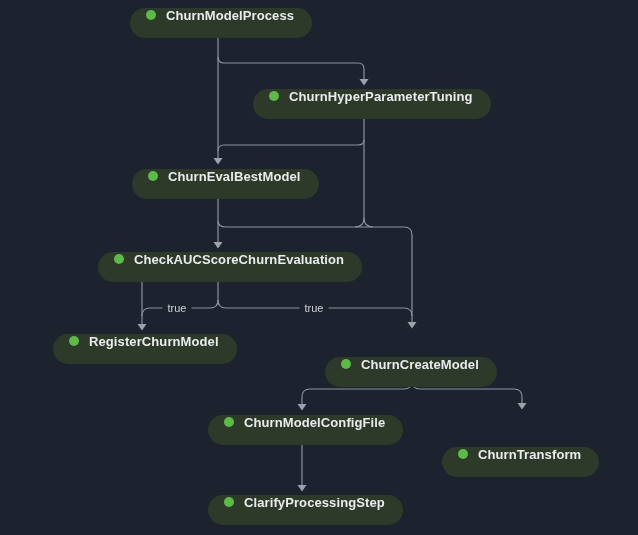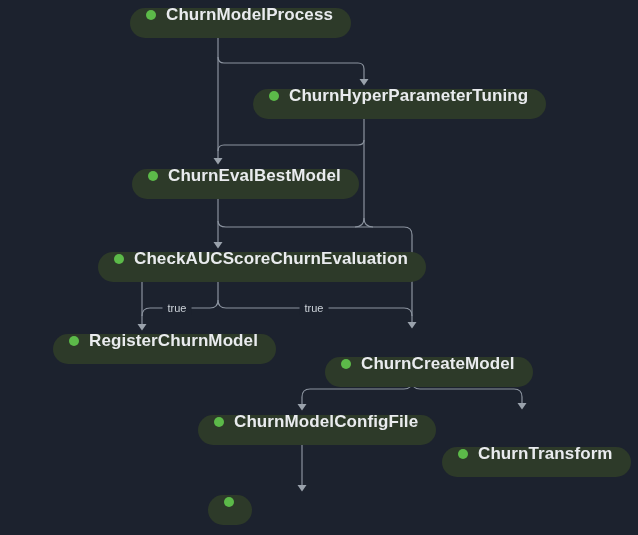--- a/index.html
+++ b/index.html
@@ -32,21 +32,21 @@
     position: absolute;
     height: 30px;
     display: inline-flex;
     align-items: center;
     gap: 10px;
     padding: 0 18px 16px 16px;
     box-sizing: border-box;
     background: var(--node_fill, #2d3a29);
     border-radius: 15px;
     color: var(--node_text, #e9ebee);
-    font-size: 17px;
+    font-size: 13px;
     font-weight: 700;
     letter-spacing: 0.1px;
     white-space: nowrap;
     cursor: pointer;
   }
   .dot {
     width: 10px;
     height: 10px;
     border-radius: 50%;
     background: var(--status_dot, #5cba49);
@@ -131,27 +131,28 @@
   <div class="node" style="left:53px; top:334px;">
     <span class="dot"></span>
     <span>RegisterChurnModel</span>
   </div>
 
   <div class="node" style="left:325px; top:333px;margin-top:24px;">
     <span class="dot"></span>
     <span>ChurnCreateModel</span>
   </div>
 
-  <div class="node" style="left:198px; top:415px;">
+  <div class="node" style="left:208px; top:415px;">
     <span class="dot"></span>
     <span>ChurnModelConfigFile</span>
   </div>
 
   <div class="node" style="left:442px; top:415px;margin-top:32px;">
     <span class="dot"></span>
     <span>ChurnTransform</span>
   </div>
 
   <div class="node" style="left:208px; top:495px;">
     <span class="dot"></span>
+    <span>ClarifyProcessingStep</span>
   </div>
 
 </div>
 
 </body></html>

